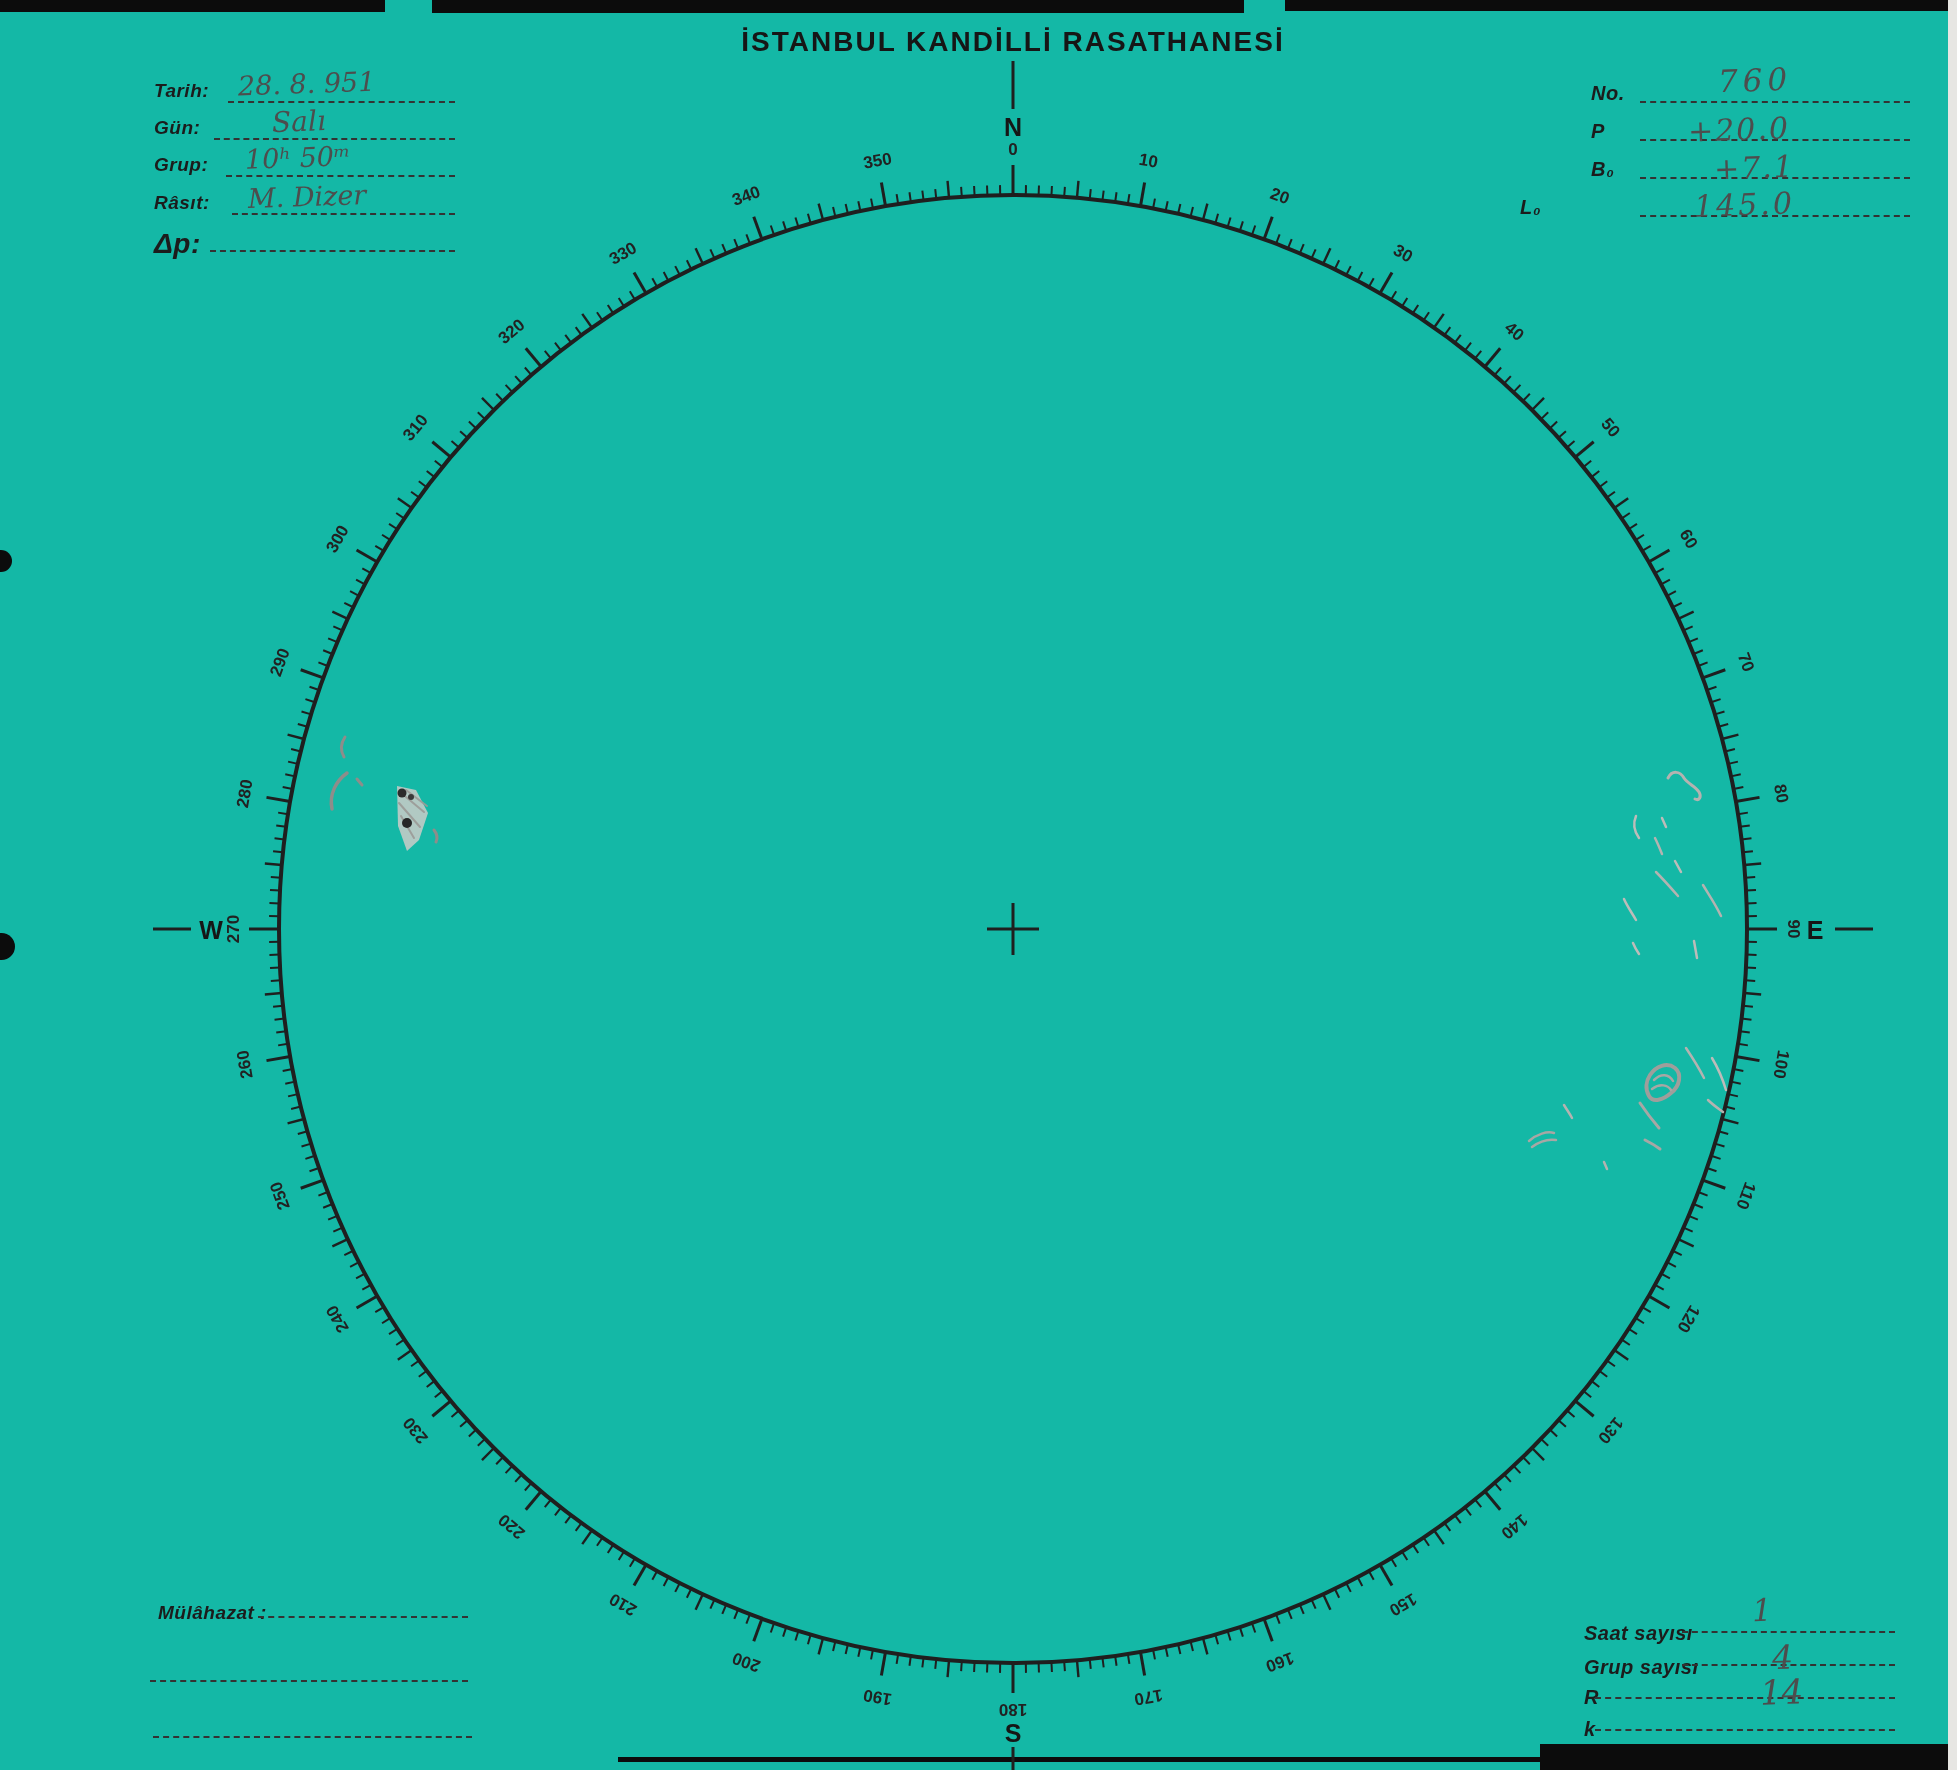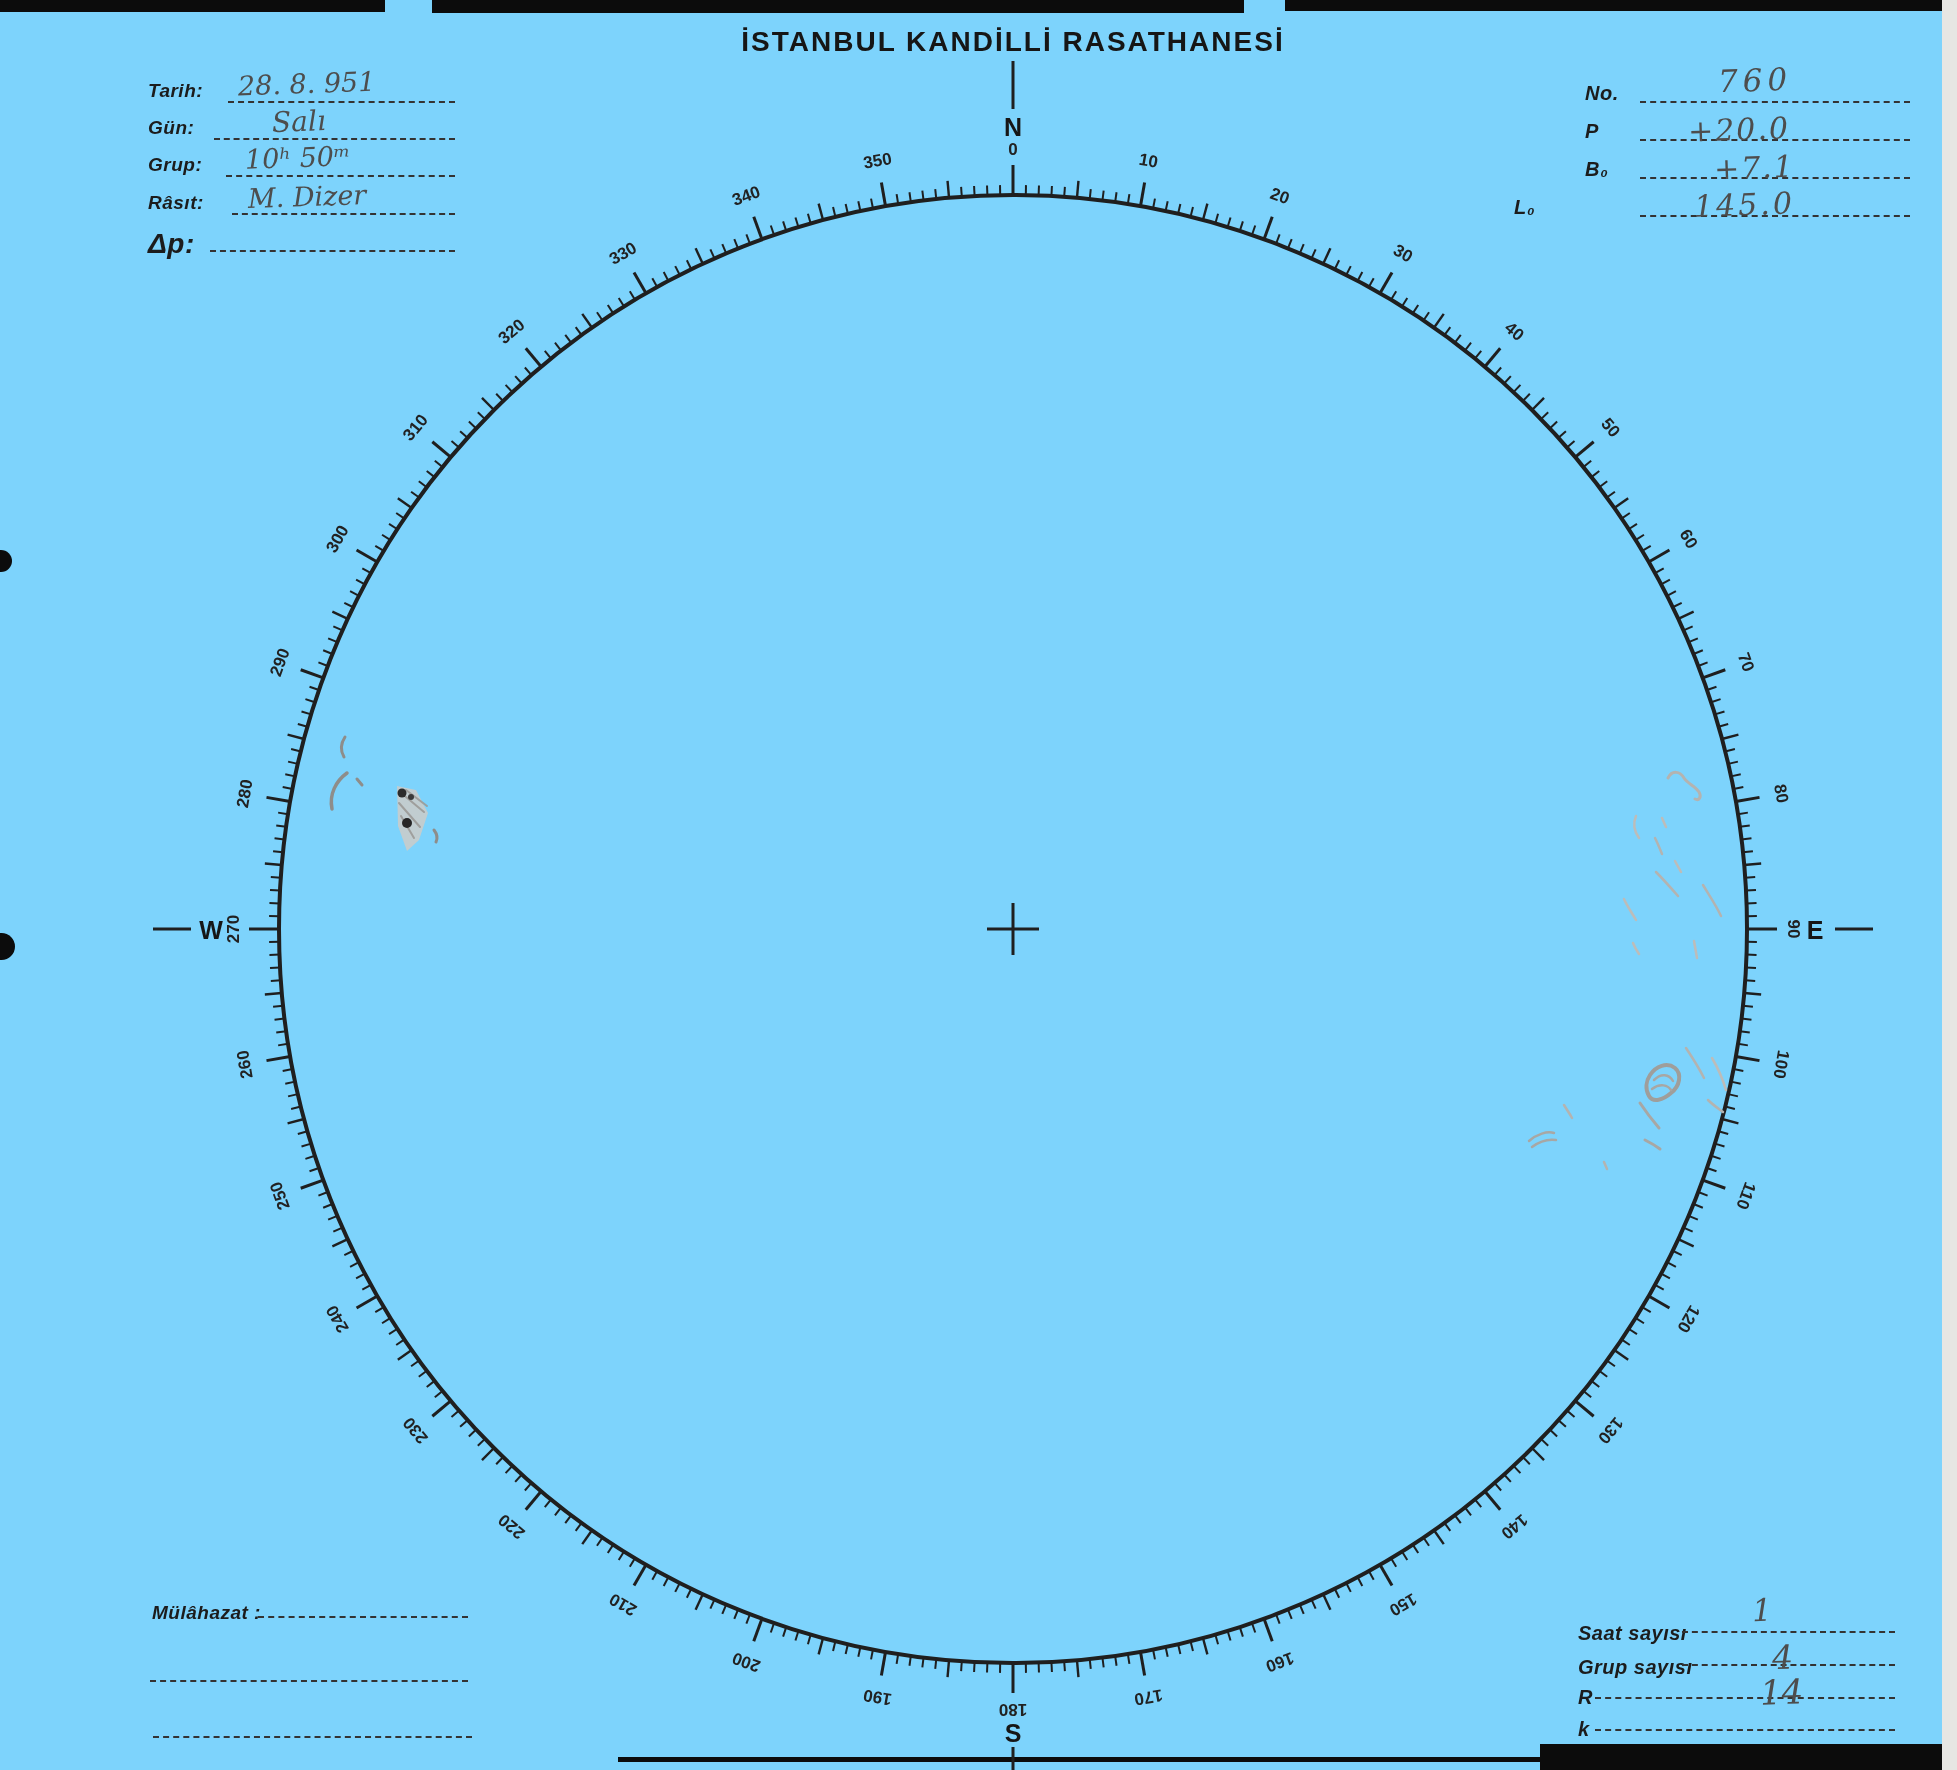--- a/index.html
+++ b/index.html
@@ -1,28 +1,28 @@
 <!DOCTYPE html>
 <html><head>
 <meta charset="utf-8">
 <style>
   html,body{margin:0;padding:0;background:#888;}
   .page{
     position:relative; width:1957px; height:1770px;
-    background:#7dd3fc; overflow:hidden;
+    background:#14b8a6; overflow:hidden;
     font-family:"Liberation Sans", sans-serif; color:#1f1f1f;
   }
   
   .plabel{
     font-family:"Liberation Sans", sans-serif;
     font-weight:bold; font-style:italic; font-size:19px; color:#1c1c1c;
     white-space:nowrap; letter-spacing:0.5px;
   }
   .plabel.small{font-size:20px;}
-  .abs{position:absolute;}
+  .abs{position:absolute;margin-left:6px;}
   .dotline{position:absolute; height:0; border-bottom:2px dashed #333;}
   .hand{
     position:absolute;
     font-family:"DejaVu Serif", serif; font-style:italic;
     color:#4d4d4d; white-space:nowrap; transform:rotate(-2deg);
   }
   .title{
     position:absolute; left:1013px; top:26px; transform:translateX(-50%);
     font-family:"Liberation Sans", sans-serif; font-weight:bold;
     font-size:28px; letter-spacing:2px; color:#161616; white-space:nowrap;

